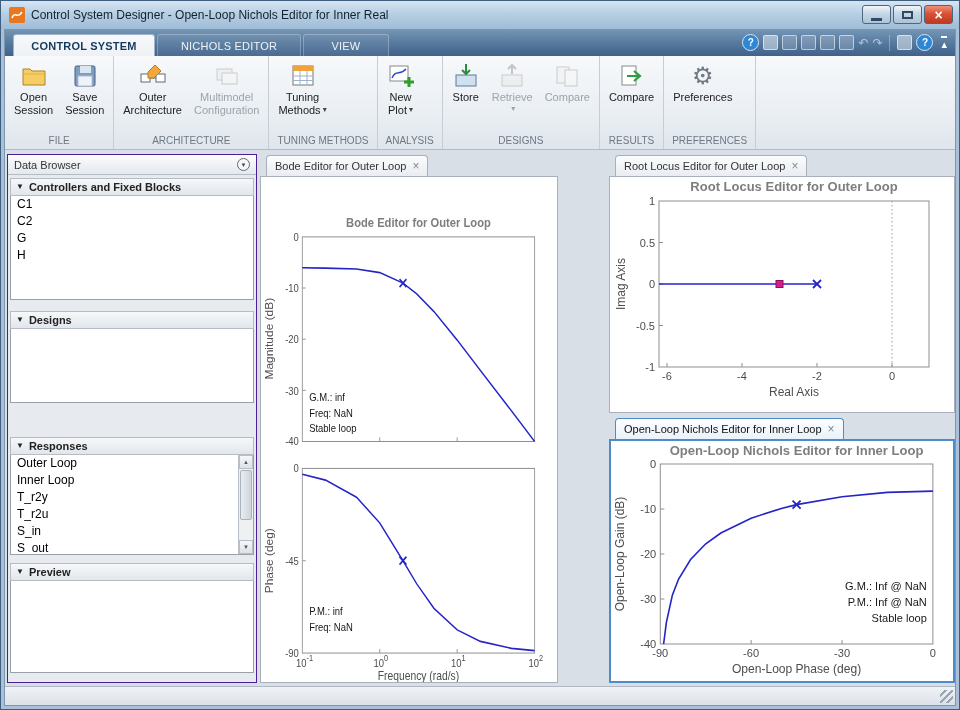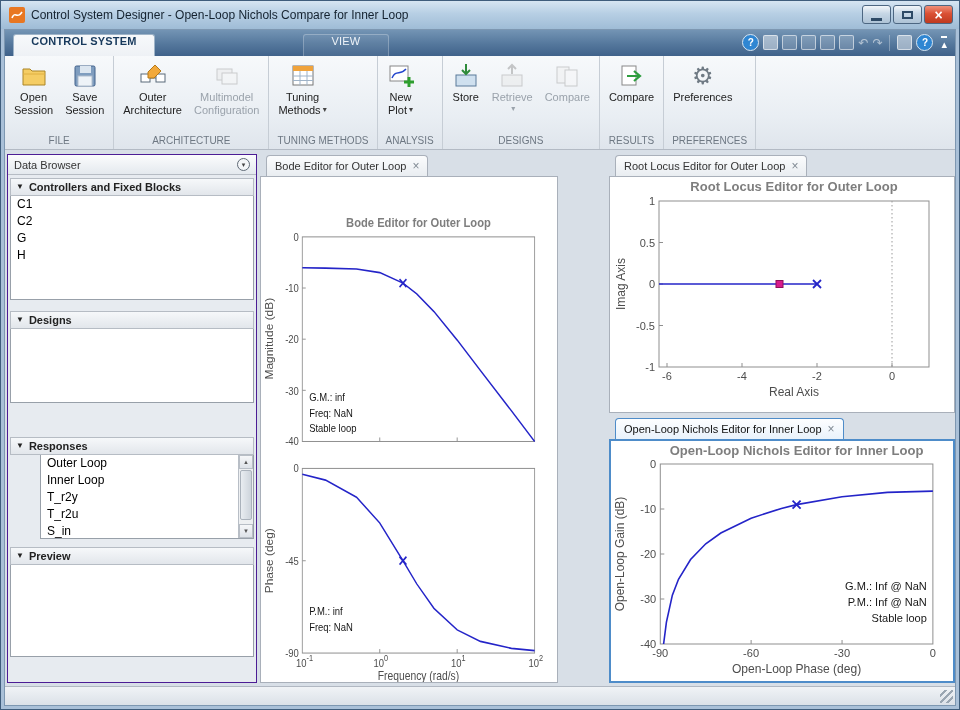--- a/index.html
+++ b/index.html
@@ -11,21 +11,21 @@
   .win-btns{position:absolute;top:4px;right:6px;display:flex;gap:2px;}
   .win-btn{width:29px;height:19px;border:1px solid #4d6782;border-radius:3px;background:linear-gradient(#f3f7fa,#c6d6e5 45%,#aec3d6);display:flex;align-items:center;justify-content:center;box-sizing:border-box;}
   .win-btn.close{background:linear-gradient(#f0907a,#da5034 45%,#bf3a20);}
   .g-min{width:11px;height:3px;background:#2e4a66;margin-top:9px;}
   .g-max{width:11px;height:8px;border:2px solid #2e4a66;box-sizing:border-box;}
   .g-close{color:#fff;font-weight:bold;font-size:14px;line-height:1;}
   
   .app{position:absolute;left:3px;right:3px;top:28px;bottom:3px;background:#e8ecf0;border:1px solid #7d97b1;box-sizing:border-box;overflow:hidden;}
   
   .tabbar{position:absolute;left:0;top:0;right:0;height:26px;background:linear-gradient(180deg,#7394b4 0%,#54779c 55%,#40628a 100%);}
-  .ribbon-tab{position:absolute;top:4px;height:22px;display:flex;justify-content:center;font-size:11px;color:#eef3f8;border-radius:3px 3px 0 0;box-sizing:border-box;padding:0 14px;letter-spacing:.2px;}
+  .ribbon-tab{position:absolute;top:4px;height:22px;display:flex;align-items:center;justify-content:center;font-size:11px;color:#eef3f8;border-radius:3px 3px 0 0;box-sizing:border-box;padding:0 14px;letter-spacing:.2px;}
   .ribbon-tab.t0{left:8px;width:142px;}
   .ribbon-tab.t1{left:152px;width:144px;border:1px solid rgba(255,255,255,.25);border-bottom:none;background:rgba(255,255,255,.06);}
   .ribbon-tab.t2{left:298px;width:86px;border:1px solid rgba(255,255,255,.25);border-bottom:none;background:rgba(255,255,255,.06);}
   .ribbon-tab.active{background:linear-gradient(#f7f9fb,#eef1f5);color:#17395c;font-weight:bold;border:1px solid #9fb4c8;border-bottom:none;}
   .qa{position:absolute;right:8px;top:4px;display:flex;align-items:center;gap:4px;}
   .qa-help{width:15px;height:15px;border-radius:50%;background:#2f86d2;color:#fff;font-size:10px;font-weight:bold;display:flex;align-items:center;justify-content:center;border:1px solid #d9e6f2;}
   .qa-box{width:13px;height:13px;border:1px solid rgba(255,255,255,.55);background:rgba(255,255,255,.18);border-radius:2px;}
   .qa-box.solid{background:rgba(255,255,255,.45);}
   .qa-glyph{color:rgba(255,255,255,.55);font-size:12px;line-height:1;}
   .qa-sep{width:1px;height:16px;background:rgba(255,255,255,.3);margin:0 3px;}
@@ -90,39 +90,42 @@
 
 <div class="window">
 
   <div class="titlebar">
     <span class="app-icon">
       <svg viewBox="0 0 16 16" width="16" height="16">
           <rect width="16" height="16" rx="2" fill="#e87722"></rect>
           <path d="M3 11 C6 3 8 13 13 5" stroke="#fff" fill="none" stroke-width="1.6"></path>
         </svg>
     </span>
-    <span class="titlebar-title">Control System Designer - Open-Loop Nichols Compare for Inner Loop</span>
+    <span class="titlebar-title">Control System Designer - Open-Loop Nichols Editor for Inner Real</span>
     <div class="win-btns">
       <div class="win-btn">
           <span class="g-min"></span>
         </div>
       <div class="win-btn">
           <span class="g-max"></span>
         </div>
       <div class="win-btn close">
           <span class="g-close">×</span>
         </div>
     </div>
   </div>
 
   <div class="app">
 
     <div class="tabbar">
       <div class="ribbon-tab t0 active">
           <span>CONTROL SYSTEM</span>
+        </div>
+      <div class="ribbon-tab t1">
+          <span>NICHOLS EDITOR</span>
         </div>
       <div class="ribbon-tab t2">
           <span>VIEW</span>
         </div>
       <div class="qa">
         <span class="qa-help">
             <span>?</span>
           </span>
         <span class="qa-box solid"></span>
         <span class="qa-box"></span>
@@ -336,21 +339,21 @@
             <span class="sec-title">Designs</span>
           </div>
           <div class="db-list" style="height:74px;"></div>
         </div>
 
         <div class="db-section" style="margin-top:34px;">
           <div class="db-section-header">
             <span class="tri">▼</span>
             <span class="sec-title">Responses</span>
           </div>
-          <div class="db-list" style="height:84px;margin-left:30px;">
+          <div class="db-list" style="height:100px;">
             <div>
                 <div class="list-item">Outer Loop</div>
                 <div class="list-item">Inner Loop</div>
                 <div class="list-item">T_r2y</div>
                 <div class="list-item">T_r2u</div>
                 <div class="list-item">S_in</div>
                 <div class="list-item">S_out</div>
               </div>
             <div class="vscroll">
               <div class="vs-btn">

